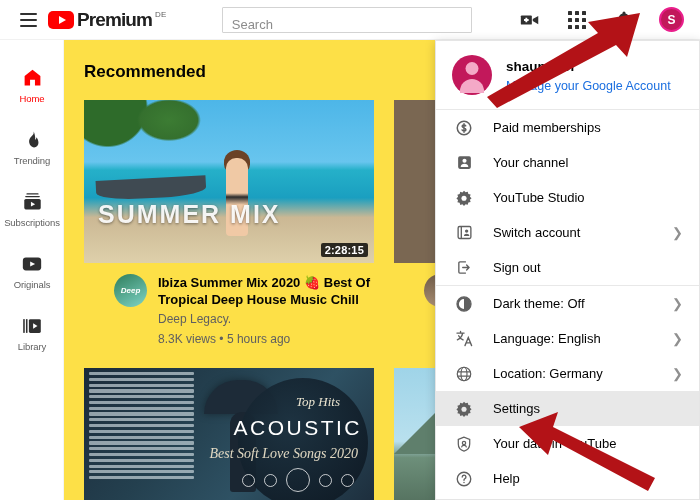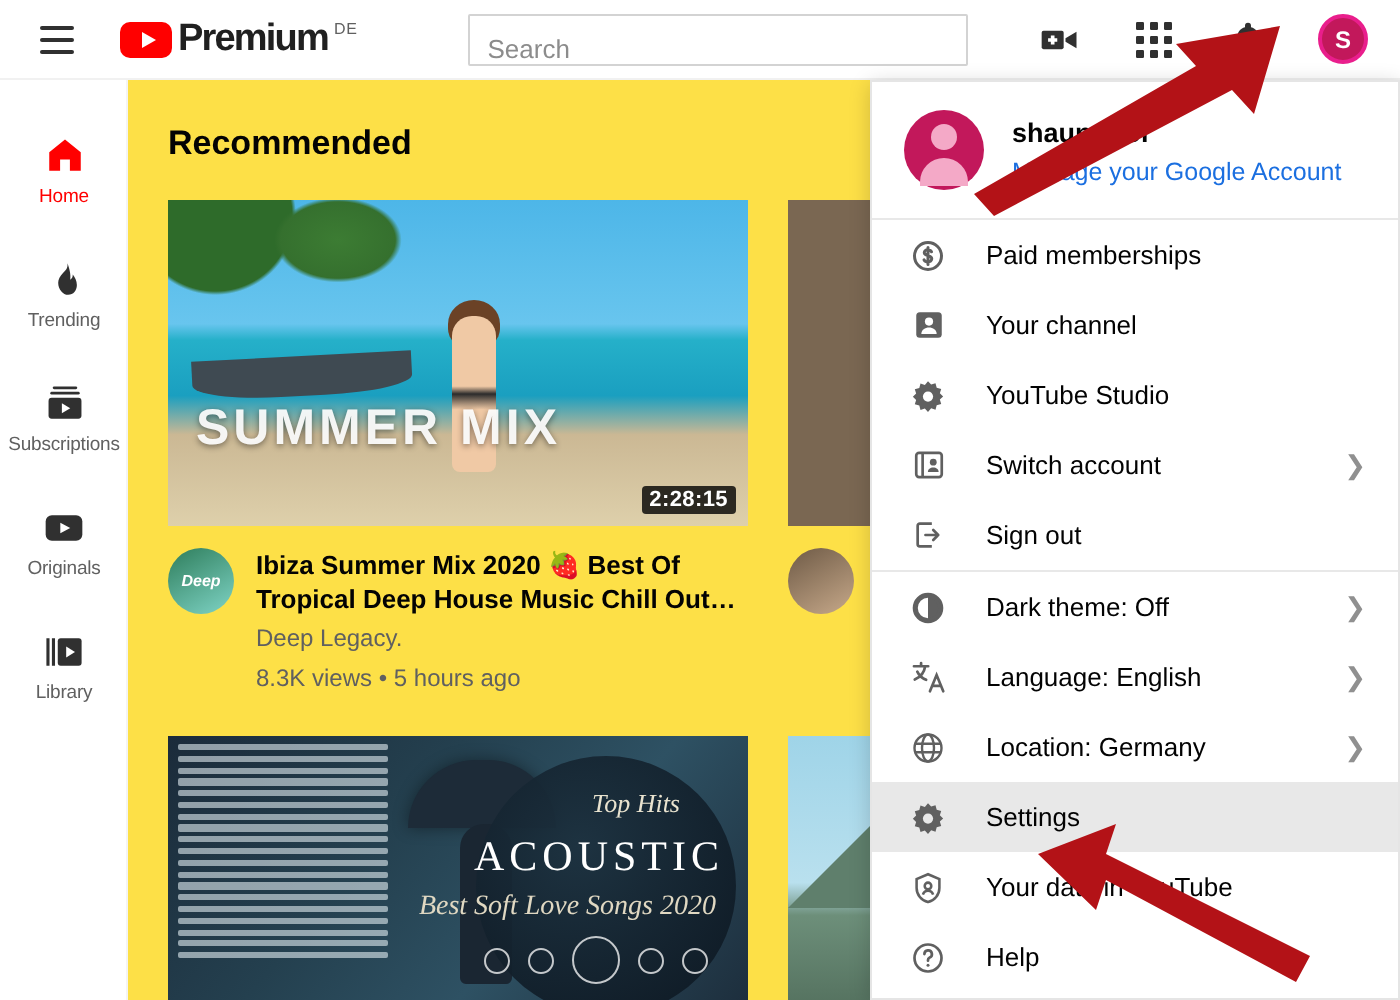--- a/index.html
+++ b/index.html
@@ -15,21 +15,21 @@
   
   .header {
     position: absolute; top: 0; left: 0; width: 700px; height: 40px;
     background: #fff; display: flex; align-items: center;
     border-bottom: 1px solid #f1f1f1; z-index: 5;
   }
   .hamburger { width: 40px; height: 40px; margin-left: 8px; display: flex;
     flex-direction: column; justify-content: center; align-items: center; gap: 4px; cursor: pointer; }
   .hamburger span { display: block; width: 17px; height: 2px; background: #303030; border-radius: 1px; }
 
-  .logo-wrap { display: flex; align-items: flex-start; margin-left: 12px; cursor: pointer; }
+  .logo-wrap { display: flex; align-items: flex-start; cursor: pointer; }
   .yt-play { width: 26px; height: 18px; background: #ff0000; border-radius: 5px;
     display: flex; align-items: center; justify-content: center; margin-top: 2px; }
   .yt-play i { display: block; width: 0; height: 0;
     border-left: 7px solid #fff; border-top: 4.5px solid transparent; border-bottom: 4.5px solid transparent; margin-left: 2px;}
   .logo-text { font-size: 19px; font-weight: bold; letter-spacing: -0.9px; margin-left: 3px;
     color: #202020; line-height: 21px; }
   .logo-country { font-size: 8px; color: #606060; margin-left: 3px; margin-top: 1px; letter-spacing: .3px;}
 
   .search-box {
     margin-left: 55px; width: 250px; height: 26px;
@@ -67,21 +67,21 @@
   
   .content { position: absolute; top: 40px; left: 64px; width: 636px; height: 460px;
     background: #fde047; padding: 22px 12px 0 20px; overflow: hidden; z-index: 2; }
   .section-title { font-size: 17px; font-weight: bold; color: #030303; margin-bottom: 18px; }
 
   .grid { display: flex; gap: 20px; flex-wrap: wrap; }
   .card { width: 290px; }
   .thumb { width: 290px; height: 163px; position: relative; overflow: hidden; background: #ddd; }
   .dur { position: absolute; right: 6px; bottom: 6px; background: rgba(0,0,0,.8); color: #fff;
     font-size: 11px; font-weight: bold; padding: 1px 4px; border-radius: 2px; letter-spacing: .2px; }
-  .meta { display: flex; gap: 11px; margin-top: 11px; }
+  .meta { display: flex; gap: 11px; margin-top: 11px; margin-left: 30px; }
   .ch-av { width: 33px; height: 33px; border-radius: 50%; flex: 0 0 33px; overflow: hidden;
     display: flex; align-items: center; justify-content: center; font-size: 8px; color: #fff;
     font-style: italic; font-weight: bold; text-align: center; line-height: 1; }
   .vtitle { font-size: 13px; font-weight: bold; line-height: 17px; color: #030303;
     max-height: 34px; overflow: hidden; }
   .vsub { font-size: 12px; color: #606060; line-height: 17px; margin-top: 3px; }
 
   
   .th-summer { background:
      linear-gradient(to bottom, #4db6e8 0%, #68c5ee 38%, #25b0c9 43%, #1a9fc0 60%, #cbb894 72%, #ded0ab 100%); }
@@ -119,21 +119,21 @@
     border-radius: 1px; }
   .th-acoustic .umbrella { position: absolute; left: 120px; top: 12px; width: 74px; height: 34px;
     background: #1d2b38; border-radius: 70px 70px 0 0; box-shadow: 0 0 8px rgba(0,0,0,.4); }
   .th-acoustic .figure { position: absolute; left: 146px; top: 44px; width: 26px; height: 80px;
     background: #1a2632; border-radius: 12px 12px 3px 3px; }
   .th-acoustic .disc { position: absolute; right: 6px; top: 10px; width: 130px; height: 130px;
     border-radius: 50%; background: radial-gradient(circle at 40% 35%, rgba(28,48,62,.92), rgba(12,22,32,.95)); }
   .th-acoustic .a1 { position: absolute; right: 34px; top: 26px; font-size: 13px; color: #e9e3cf;
     font-family: "Liberation Serif", serif; font-style: italic; }
   .th-acoustic .a2 { position: absolute; right: 12px; top: 48px; font-size: 21px; color: #fff;
-    letter-spacing: 2.5px; font-family: Liberation Serif, serif; }
+    letter-spacing: 2.5px; font-family: Liberation Sans, sans-serif; }
   .th-acoustic .a3 { position: absolute; right: 16px; top: 78px; font-size: 14px; color: #e0d8c2;
     font-family: "Liberation Serif", serif; font-style: italic; }
   .th-acoustic .ctrls { position: absolute; right: 20px; top: 100px; display: flex; gap: 9px; align-items: center; }
   .th-acoustic .ctrls i { display: block; width: 13px; height: 13px; border: 1.3px solid rgba(255,255,255,.75);
     border-radius: 50%; }
   .th-acoustic .ctrls i.big { width: 24px; height: 24px; border-width: 1.6px; }
 
   .th-stick { background: linear-gradient(to bottom, #9fd4e8 0%, #b9e0ee 45%, #6d8f7a 55%, #46604f 100%); }
   .th-stick .mtn { position: absolute; left: 0; top: 28px; width: 0; height: 0;
     border-left: 58px solid transparent; border-right: 58px solid transparent; border-bottom: 58px solid #5f7f6c; }

